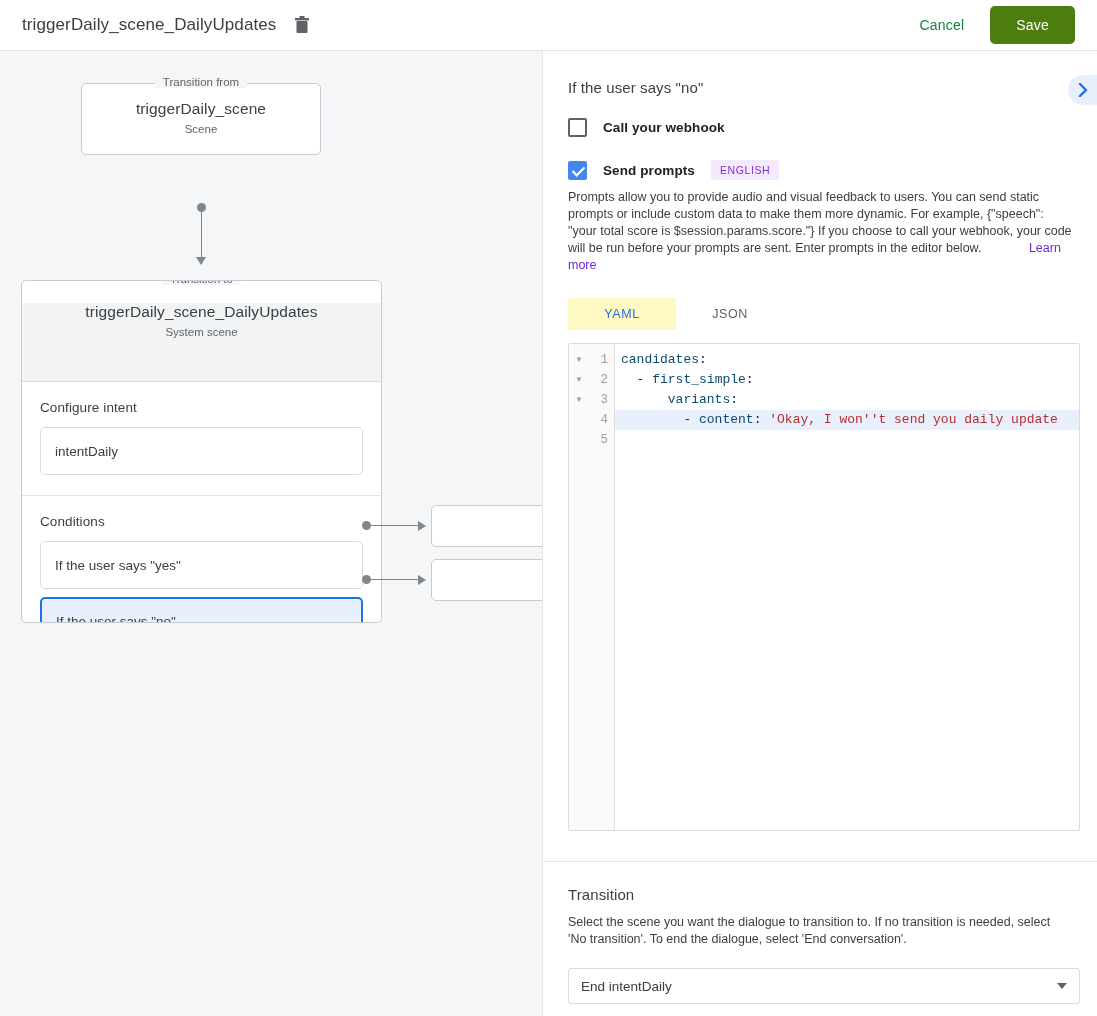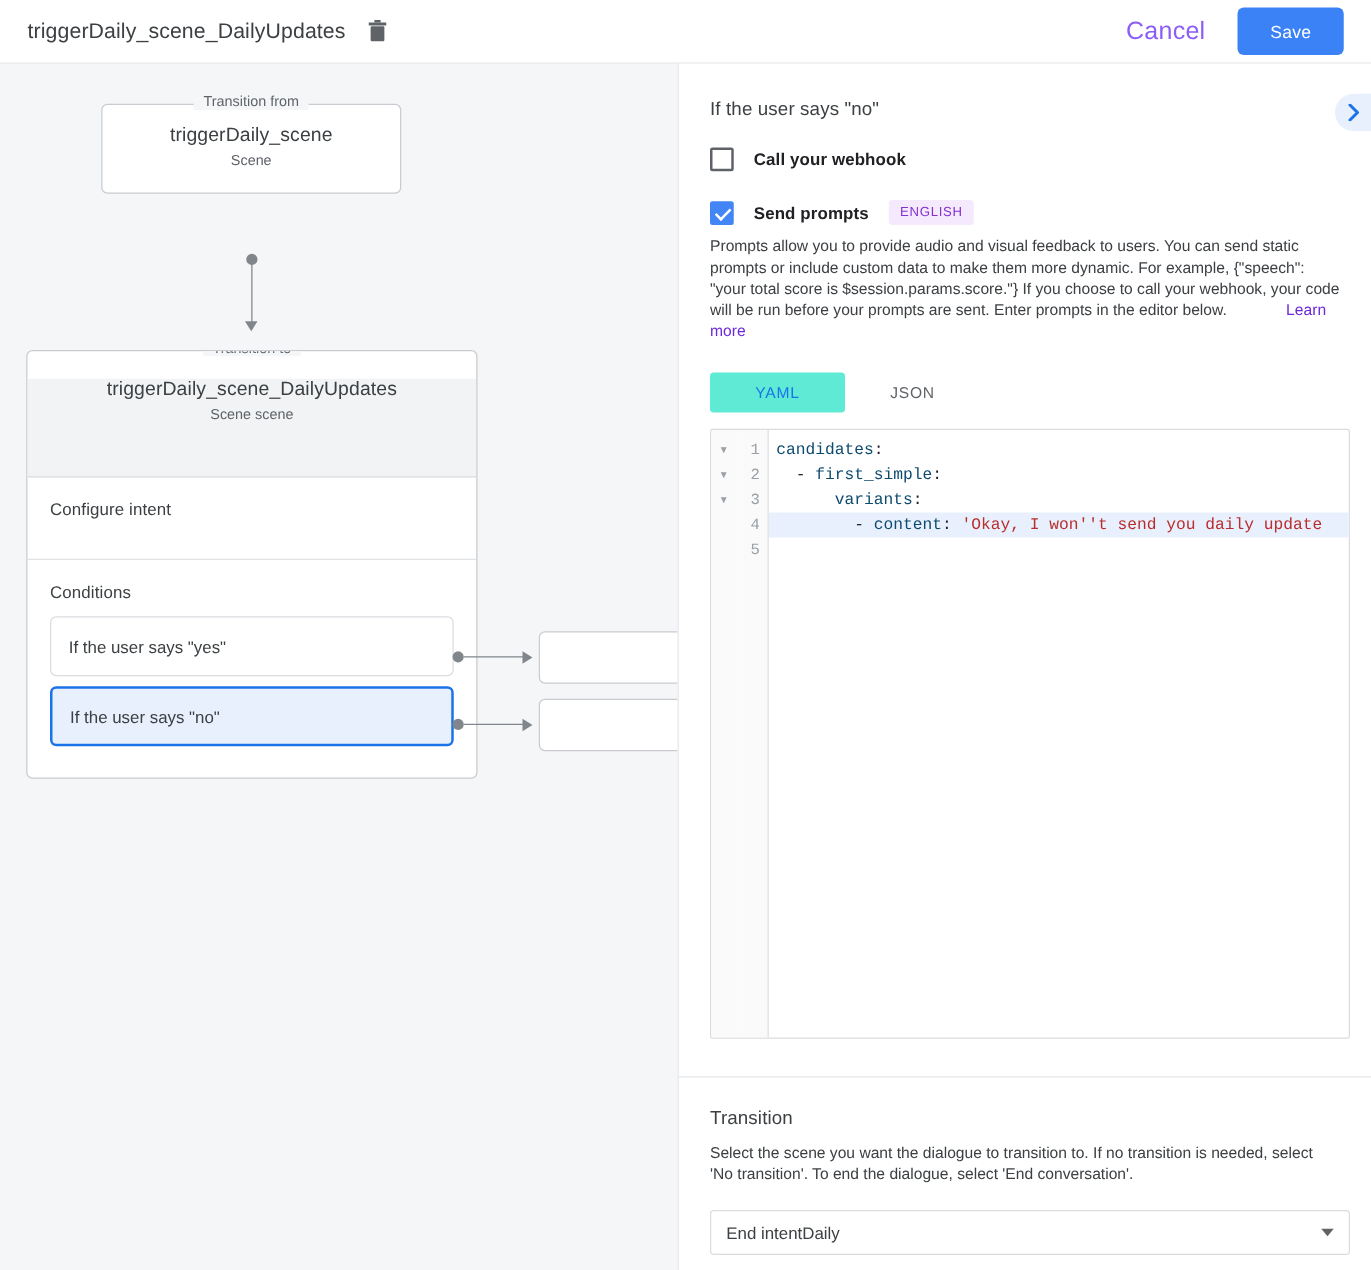--- a/index.html
+++ b/index.html
@@ -38,35 +38,35 @@
   .trash-btn {
     margin-left: 14px;
     width: 24px; height: 24px;
     display: flex; align-items: center; justify-content: center;
     cursor: pointer;
     border-radius: 50%;
   }
   .trash-btn svg { display: block; }
   .topbar-spacer { flex: 1; }
   .cancel-btn {
-    font-size: 20px;
-    color: #8b5cf6;
+    font-size: 14px;
+    color: #15803d;
     font-weight: 500;
     padding: 8px 12px;
     cursor: pointer;
     border-radius: 4px;
     background: none; border: none;
     font-family: inherit;
     letter-spacing: .2px;
     text-align: center;
   }
   .save-btn {
     margin-left: 14px;
     margin-right: 22px;
-    background: #3b82f6;
+    background: #4d7c0f;
     color: #ffffff;
     font-size: 14px;
     font-weight: 500;
     border: none;
     border-radius: 5px;
     padding: 0 26px;
     height: 38px;
     cursor: pointer;
     font-family: inherit;
     letter-spacing: .2px;
@@ -326,21 +326,21 @@
     width: 108px;
     height: 32px;
     display: flex; align-items: center; justify-content: center;
     font-size: 12.5px;
     color: #5f6368;
     cursor: pointer;
     letter-spacing: .6px;
     border-radius: 3px;
   }
   .tab.active {
-    background: #5eead4;
+    background: #fef9c3;
     color: #1a73e8;
   }
 
   
   .editor {
     margin: 13px 18px 0 25px;
     border: 1px solid #dadce0;
     border-radius: 2px;
     height: 488px;
     display: flex;
@@ -493,24 +493,25 @@
     <div class="conn-line" id="conn-line-main"></div>
     <div class="conn-arrow" id="conn-arrow-main"></div>
 
     <div class="target-box" id="target-box-1"></div>
     <div class="target-box" id="target-box-2"></div>
 
     <div class="fieldcard" id="to-card">
       <div class="fieldcard-legend">Transition to</div>
       <div class="to-header">
         <div class="scene-title">triggerDaily_scene_DailyUpdates</div>
-        <div class="scene-sub">Scene scene</div>
+        <div class="scene-sub">System scene</div>
       </div>
       <div class="to-section">
         <div class="section-label">Configure intent</div>
+        <div class="pill-box">intentDaily</div>
       </div>
       <div class="to-section">
         <div class="section-label">Conditions</div>
         <div class="pill-box">If the user says "yes"</div>
         <div class="pill-box selected">If the user says "no"</div>
       </div>
     </div>
 
     <div class="cond-dot" id="cond-dot-1"></div>
     <div class="cond-line" id="cond-line-1"></div>

